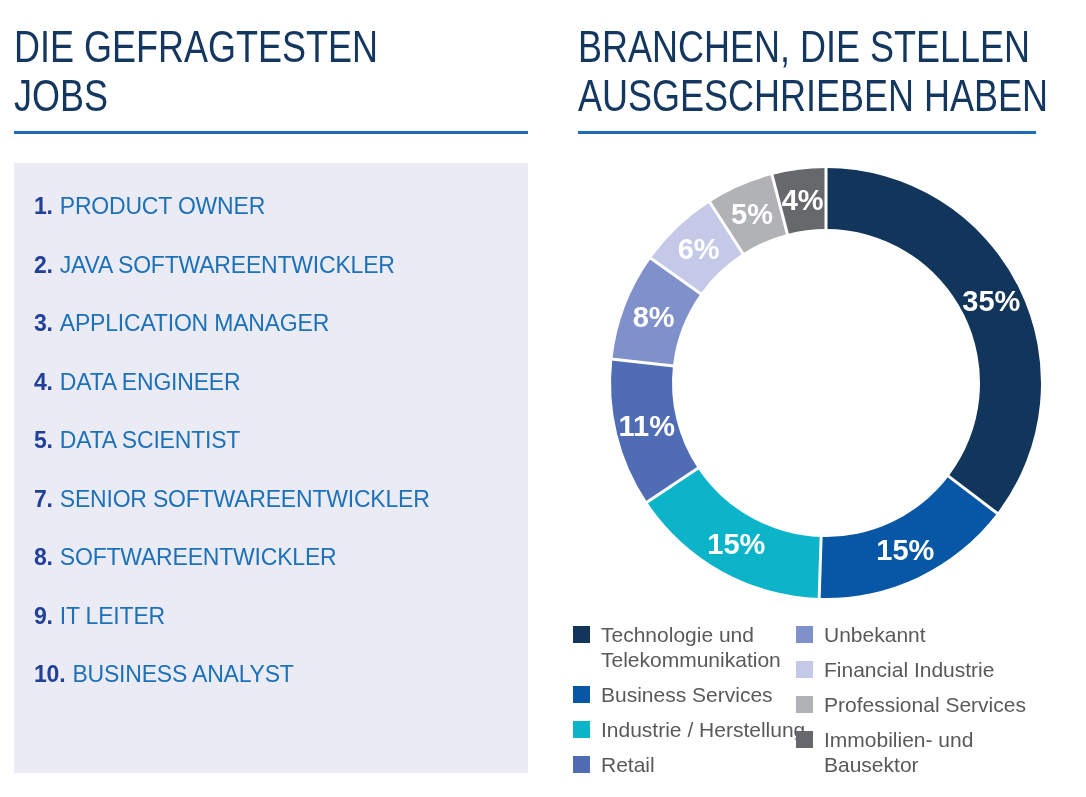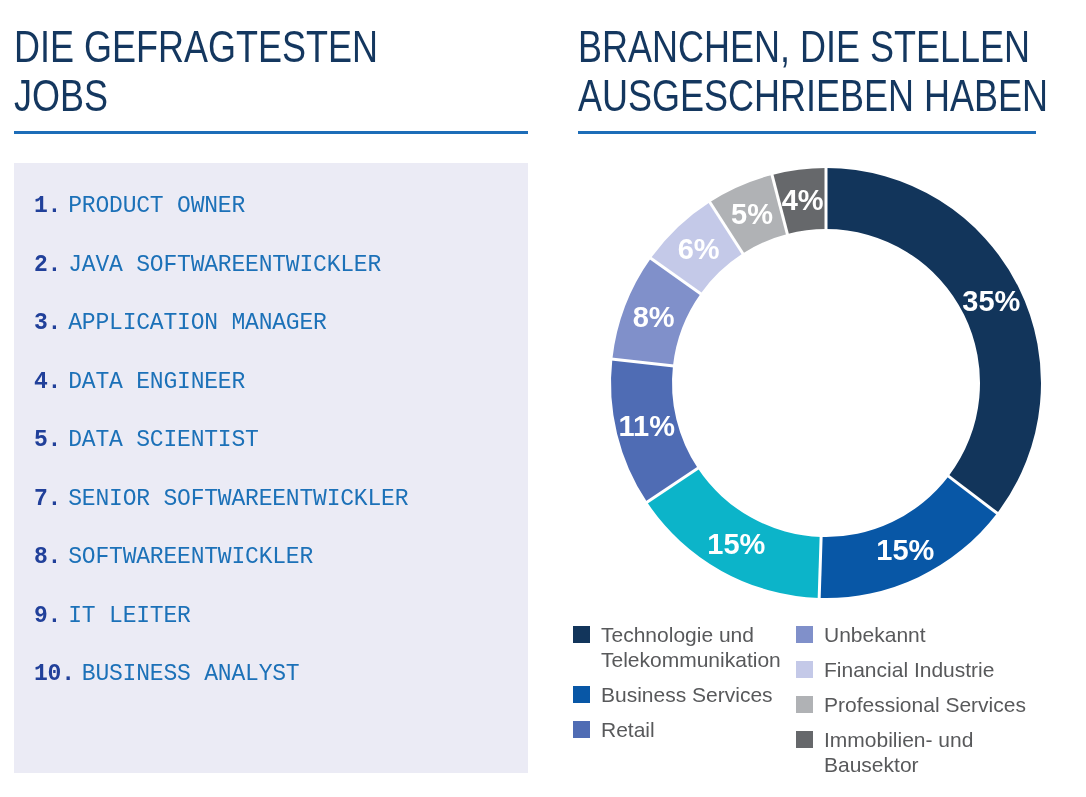--- a/index.html
+++ b/index.html
@@ -17,21 +17,21 @@
   .big-title.right { left:578px; }
   .rule {
     position:absolute; top:131px; height:3px; background:#1d6db8;
   }
   .rule.left  { left:14px;  width:514px; }
   .rule.right { left:578px; width:458px; }
   .jobs-panel {
     position:absolute; left:14px; top:163px; width:514px; height:610px;
     background:#ebebf5; padding:31px 0 0 20px;
   }
-  .jobs-list { list-style:none;font-family:Liberation Mono, monospace; }
+  .jobs-list { list-style:none; }
   .job-item {
     font-size:23px; line-height:25px; margin-bottom:33.5px;
     white-space:nowrap; letter-spacing:-0.2px;
   }
   .job-rank  { font-weight:bold; color:#21409a; margin-right:7px; }
   .job-title { color:#1c71b8; }
   .donut-svg { position:absolute; left:591px; top:148px; }
   .pct-label {
     font-family:"Liberation Sans", sans-serif; font-size:29px; font-weight:bold;
     fill:#ffffff;
@@ -104,20 +104,24 @@
   <div class="legend-col col-a" id="legend-col-a">
       <div class="legend-item">
         <span class="legend-swatch" style="background: rgb(18, 53, 91);"></span>
         <span class="legend-label">Technologie und Telekommunikation</span>
       </div>
       <div class="legend-item">
         <span class="legend-swatch" style="background: rgb(8, 87, 166);"></span>
         <span class="legend-label">Business Services</span>
       </div>
       <div class="legend-item">
+        <span class="legend-swatch" style="background: rgb(12, 180, 201);"></span>
+        <span class="legend-label">Industrie / Herstellung</span>
+      </div>
+      <div class="legend-item">
         <span class="legend-swatch" style="background: rgb(79, 108, 180);"></span>
         <span class="legend-label">Retail</span>
       </div>
     </div>
   <div class="legend-col col-b" id="legend-col-b">
       <div class="legend-item">
         <span class="legend-swatch" style="background: rgb(128, 144, 202);"></span>
         <span class="legend-label">Unbekannt</span>
       </div>
       <div class="legend-item">

